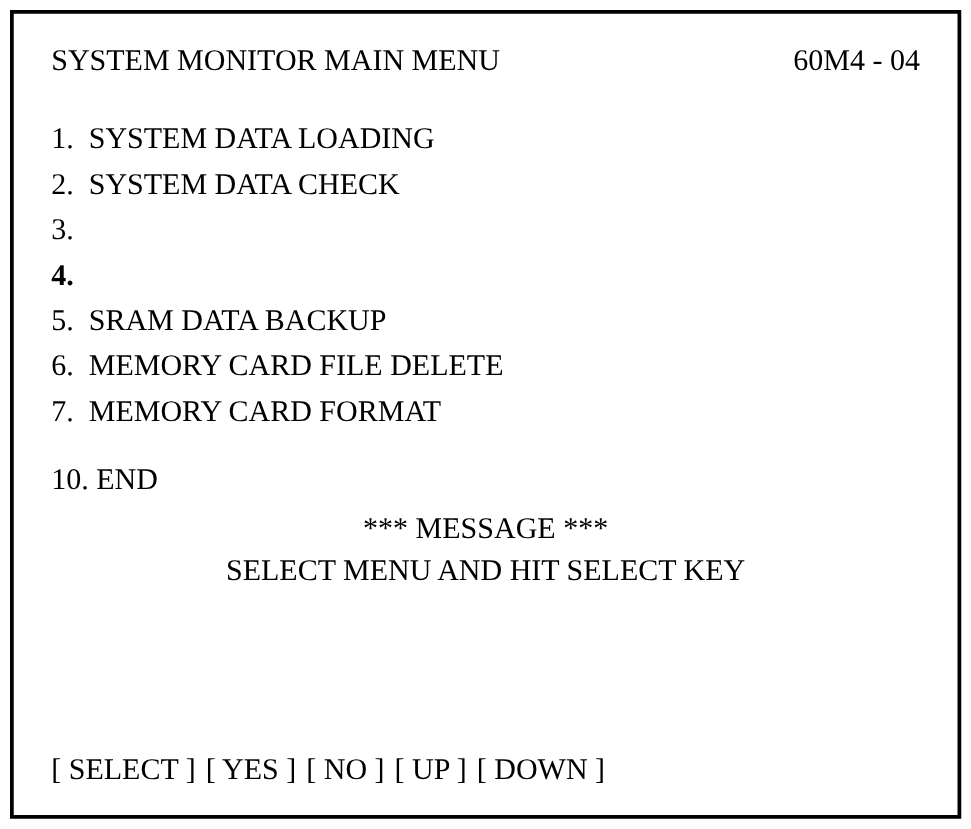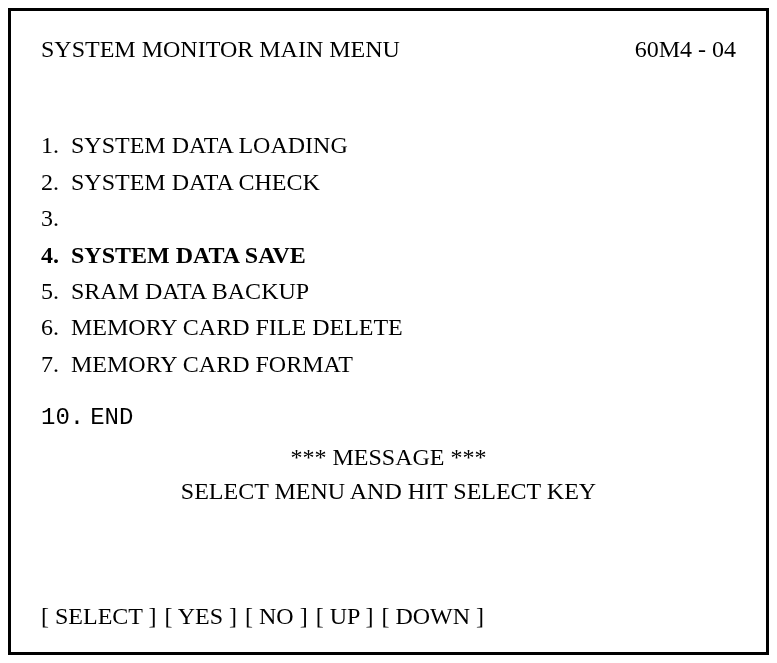--- a/index.html
+++ b/index.html
@@ -20,42 +20,41 @@
       border: 3px solid #000;
       padding: 22px 30px 20px 30px;
       display: flex;
       flex-direction: column;
       font-size: 24px;
       line-height: 1.35;
     }
     .header {
       display: flex;
       justify-content: space-between;
-      margin-bottom: 64px;
+      margin-bottom: 30px;
       align-items: flex-end;
     }
     .menu-list {
       margin-bottom: 18px;
     }
     .menu-item {
       display: flex;
       gap: 8px;
       margin-bottom: 4px;
     }
     .menu-item .num {
       min-width: 22px;
     }
     .menu-item.selected {
       font-weight: 900;
     }
     .end-item {
       display: flex;
       gap: 6px;
       margin-bottom: 6px;
-      font-family: Liberation Mono, monospace;
     }
     .message-block {
       margin-bottom: 38px;
       text-align: center;
     }
     .msg-header {
       margin-bottom: 2px;
     }
     .button-row {
       display: flex;
@@ -83,21 +82,20 @@
     </div>
     <div class="menu-item">
       <span class="num">2.</span>
       <span>SYSTEM DATA CHECK</span>
     </div>
     <div class="menu-item">
       <span class="num">3.</span>
     </div>
     <div class="menu-item selected">
       <span class="num">4.</span>
-      <span>SYSTEM DATA SAVE</span>
     </div>
     <div class="menu-item">
       <span class="num">5.</span>
       <span>SRAM DATA BACKUP</span>
     </div>
     <div class="menu-item">
       <span class="num">6.</span>
       <span>MEMORY CARD FILE DELETE</span>
     </div>
     <div class="menu-item">

